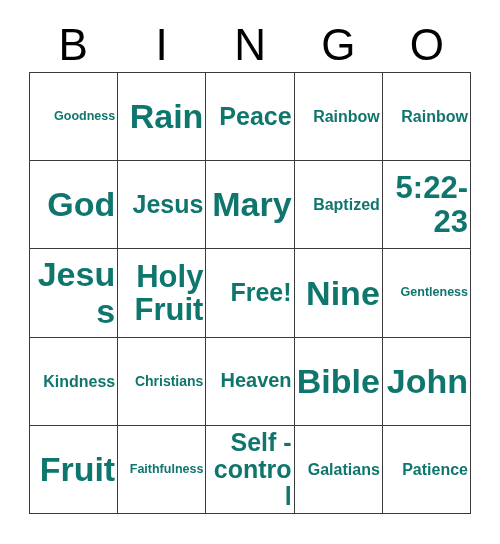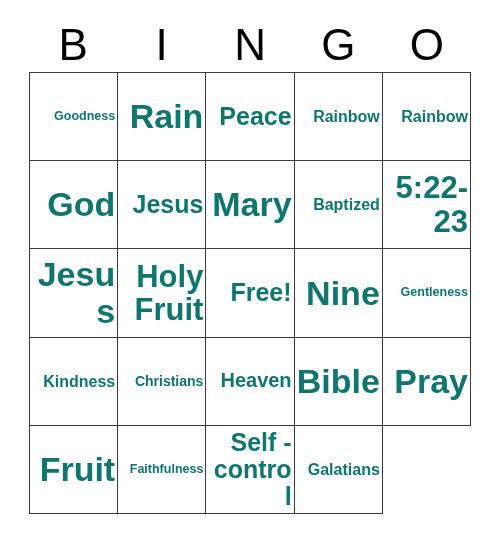--- a/index.html
+++ b/index.html
@@ -156,29 +156,32 @@
       <div class="cell">
         <span class="cell-text fs-xxs">Christians</span>
       </div>
       <div class="cell">
         <span class="cell-text fs-sm">Heaven</span>
       </div>
       <div class="cell">
         <span class="cell-text fs-xl">Bible</span>
       </div>
       <div class="cell">
-        <span class="cell-text fs-xl">Pray</span>
+        <span class="cell-text fs-xl">John</span>
       </div>
       <div class="cell">
         <span class="cell-text fs-xl">Fruit</span>
       </div>
       <div class="cell">
         <span class="cell-text fs-tiny">Faithfulness</span>
       </div>
       <div class="cell">
         <span class="cell-text fs-md">Self - control</span>
       </div>
       <div class="cell">
         <span class="cell-text fs-xs">Galatians</span>
       </div>
+      <div class="cell">
+        <span class="cell-text fs-xs">Patience</span>
+      </div>
     </div>
 
 </div>
 
 </body></html>

